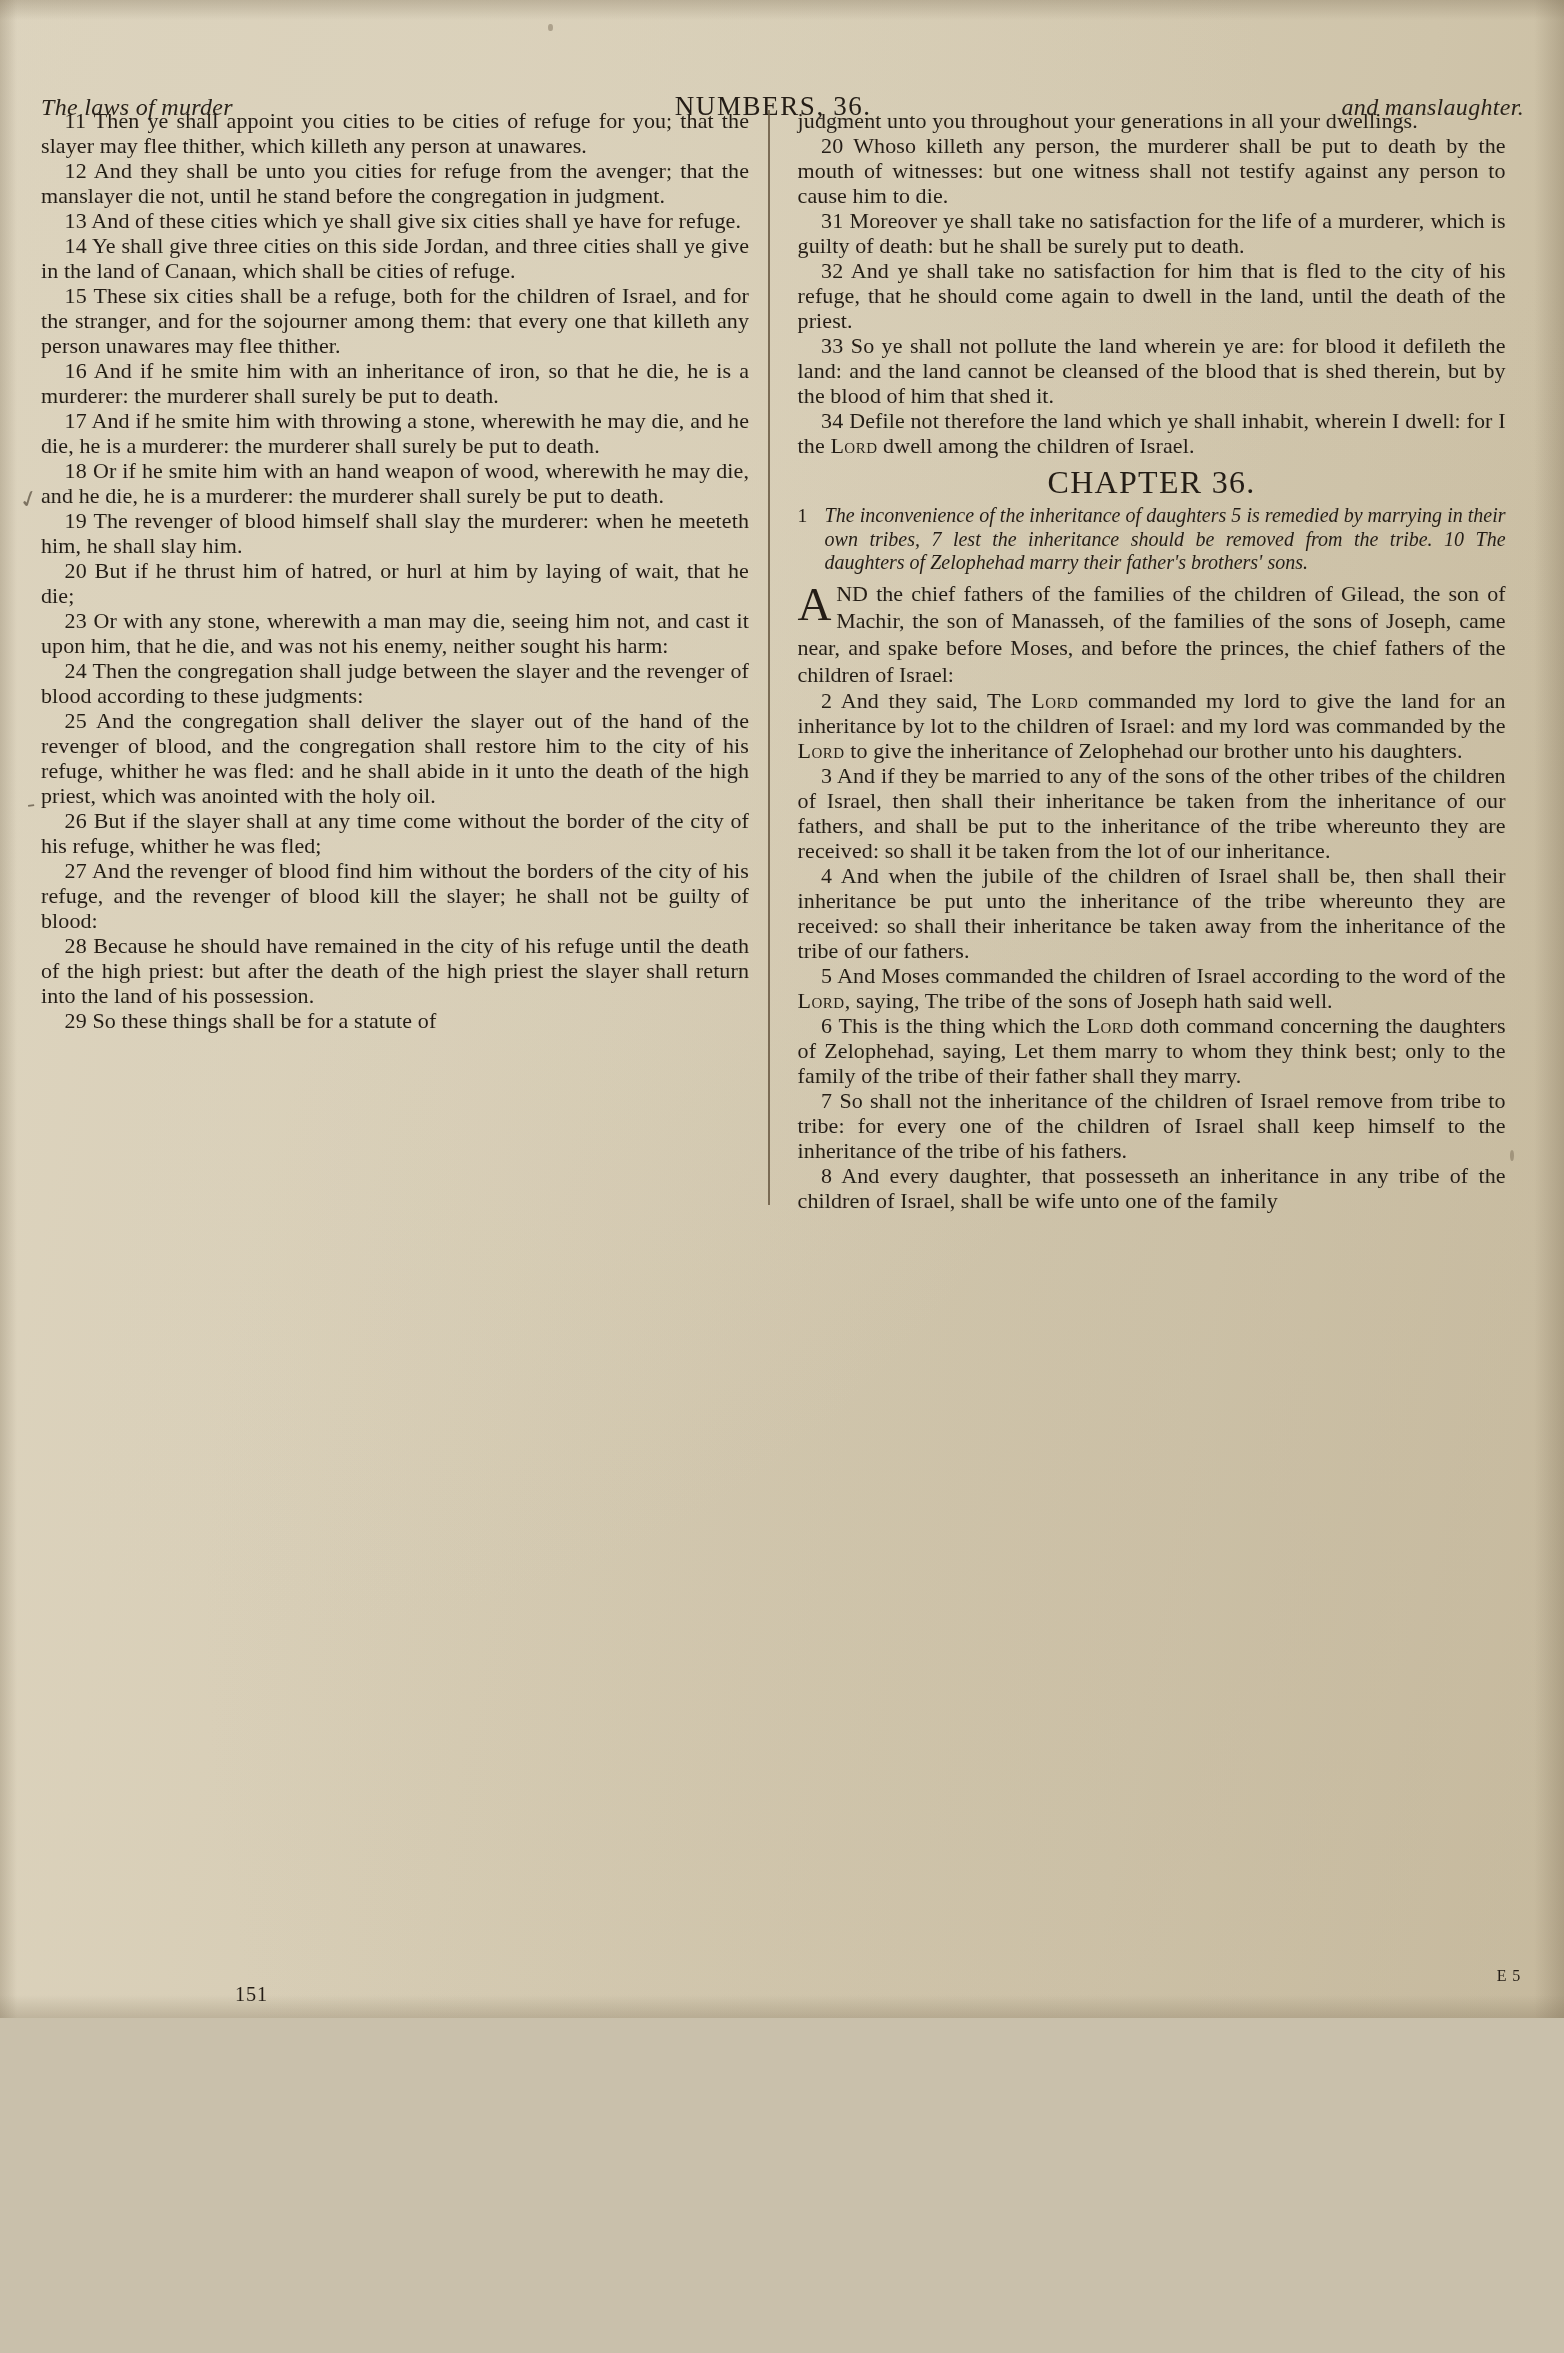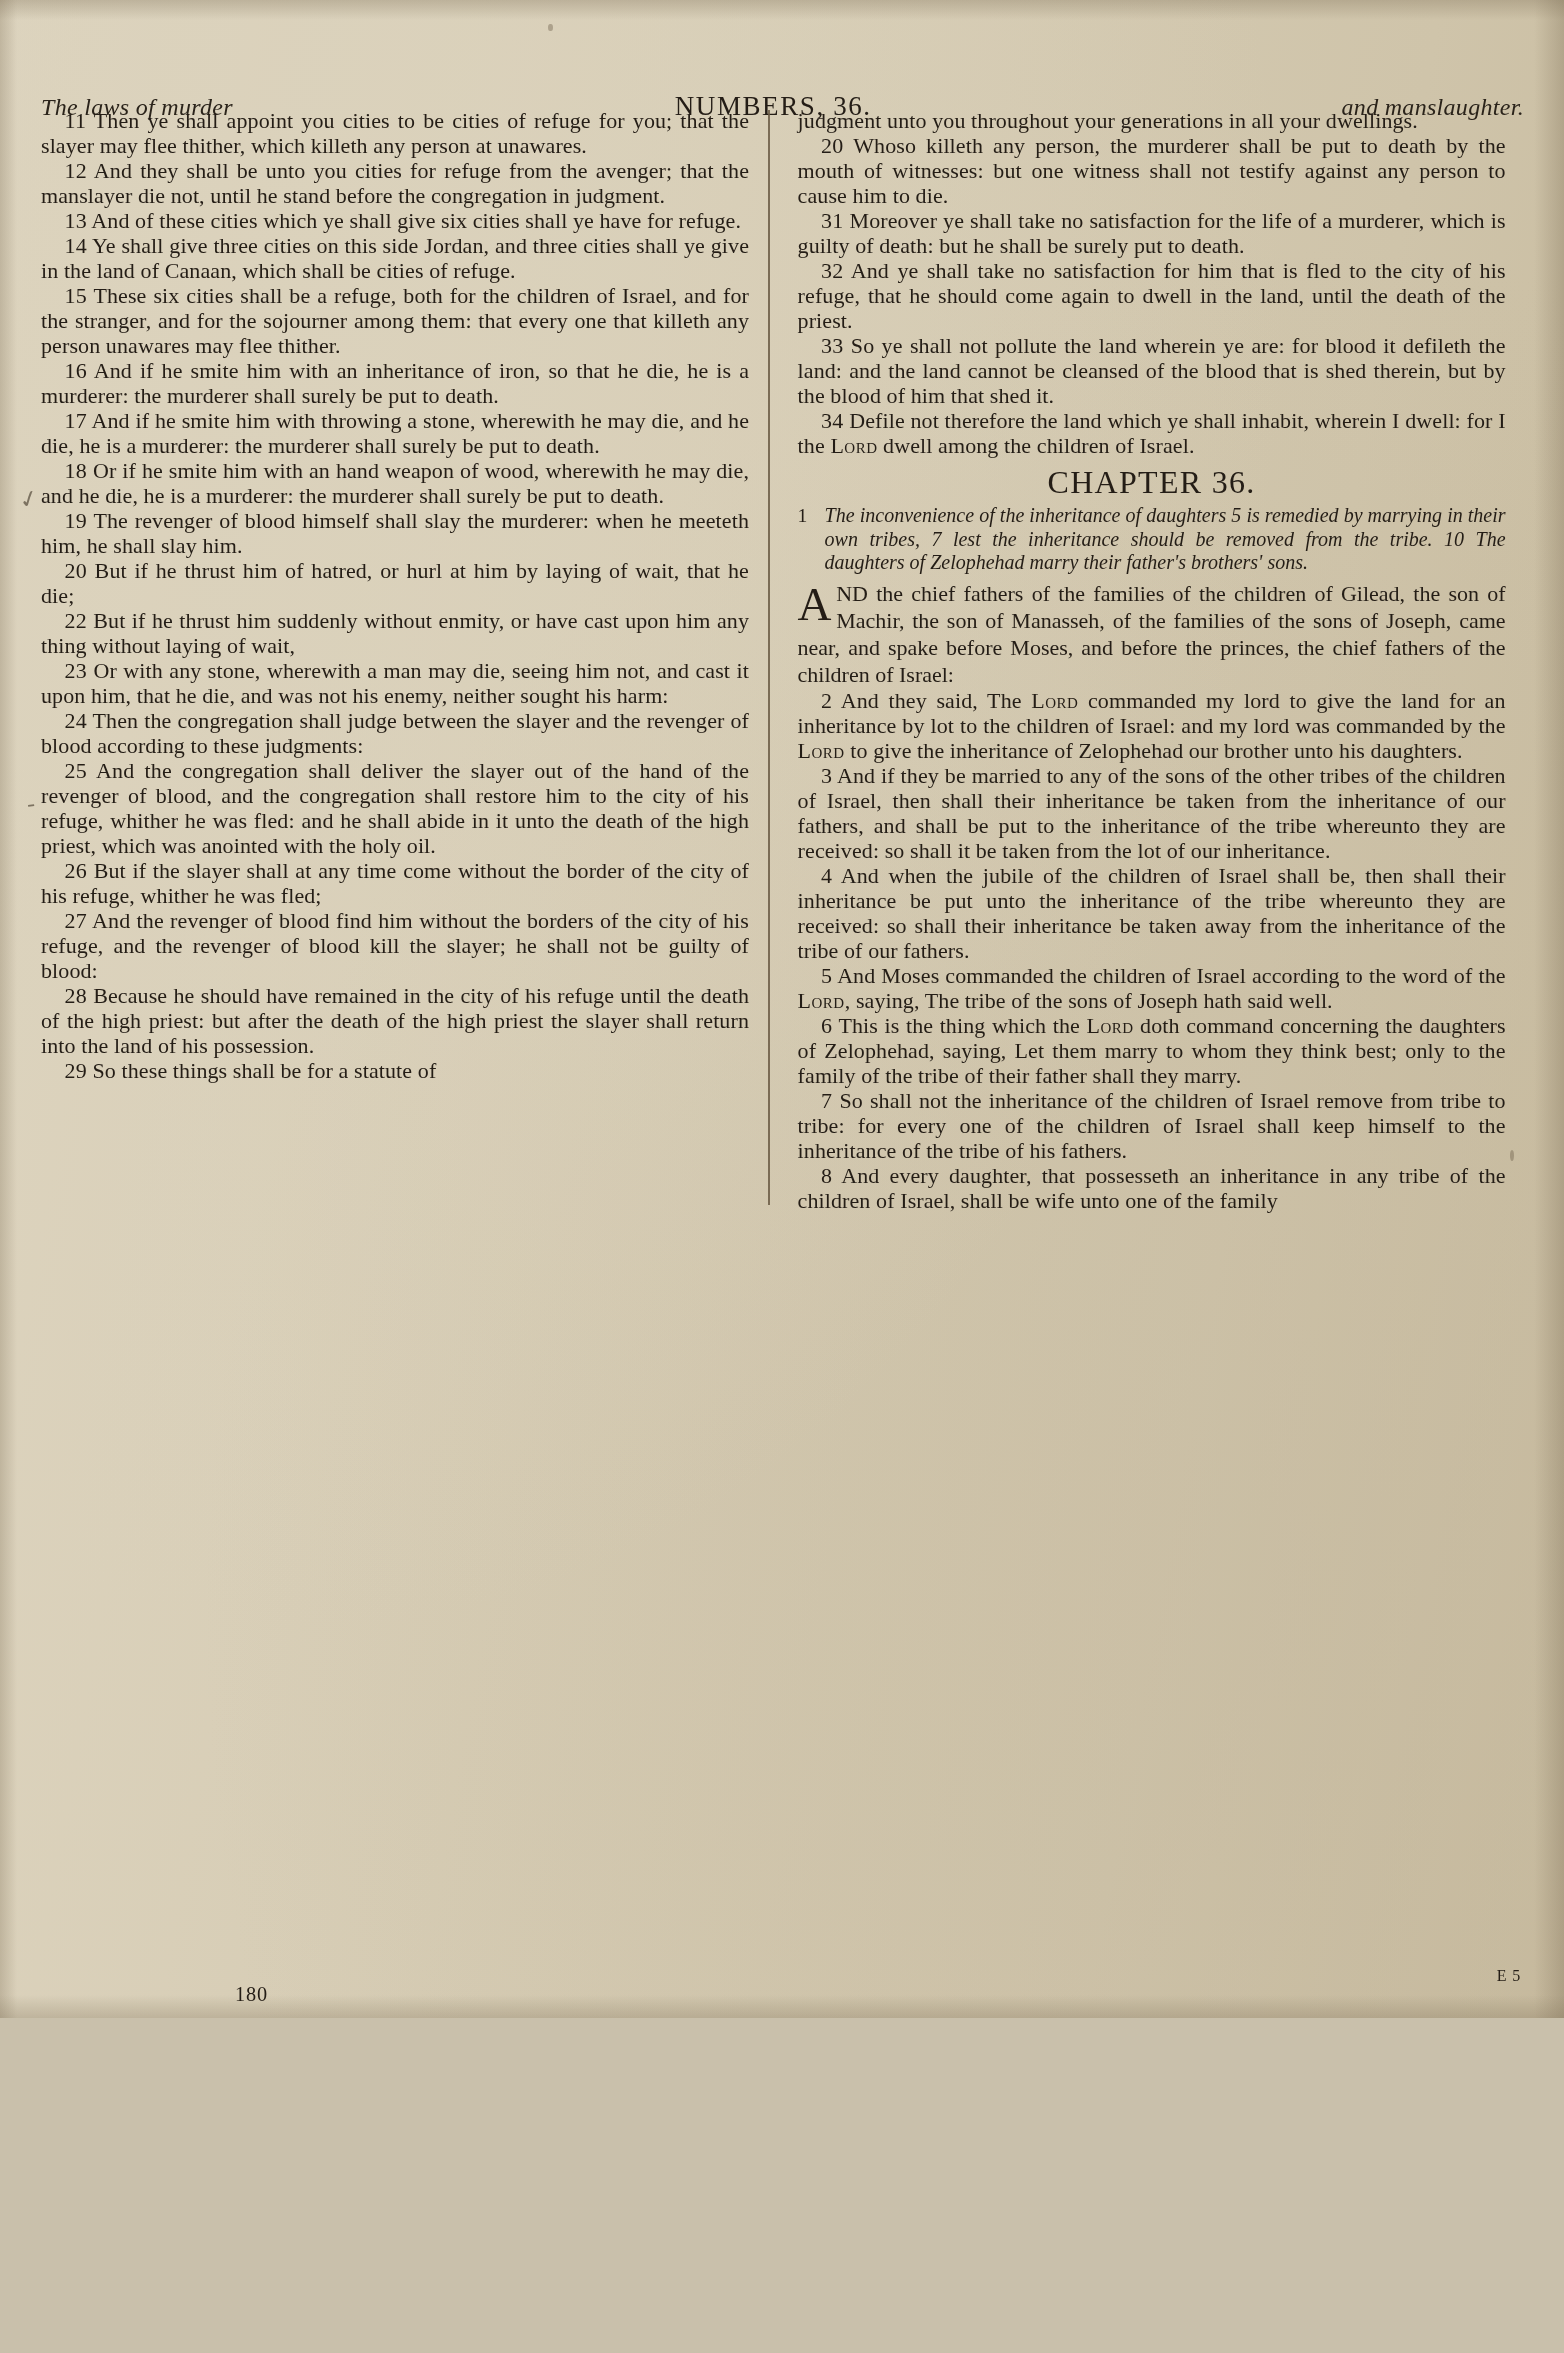--- a/index.html
+++ b/index.html
@@ -224,21 +224,20 @@
       <p class="verse"><span class="vn">11</span> <span>Then ye shall appoint you cities to be cities of refuge for you; that the slayer may flee thither, which killeth any person at unawares.</span></p>
       <p class="verse"><span class="vn">12</span> <span>And they shall be unto you cities for refuge from the avenger; that the manslayer die not, until he stand before the congregation in judgment.</span></p>
       <p class="verse"><span class="vn">13</span> <span>And of these cities which ye shall give six cities shall ye have for refuge.</span></p>
       <p class="verse"><span class="vn">14</span> <span>Ye shall give three cities on this side Jordan, and three cities shall ye give in the land of Canaan, which shall be cities of refuge.</span></p>
       <p class="verse"><span class="vn">15</span> <span>These six cities shall be a refuge, both for the children of Israel, and for the stranger, and for the sojourner among them: that every one that killeth any person unawares may flee thither.</span></p>
       <p class="verse"><span class="vn">16</span> <span>And if he smite him with an inheritance of iron, so that he die, he is a murderer: the murderer shall surely be put to death.</span></p>
       <p class="verse"><span class="vn">17</span> <span>And if he smite him with throwing a stone, wherewith he may die, and he die, he is a murderer: the murderer shall surely be put to death.</span></p>
       <p class="verse"><span class="vn">18</span> <span>Or if he smite him with an hand weapon of wood, wherewith he may die, and he die, he is a murderer: the murderer shall surely be put to death.</span></p>
       <p class="verse"><span class="vn">19</span> <span>The revenger of blood himself shall slay the murderer: when he meeteth him, he shall slay him.</span></p>
       <p class="verse"><span class="vn">20</span> <span>But if he thrust him of hatred, or hurl at him by laying of wait, that he die;</span></p>
-      <p class="verse"><span class="vn">22</span> <span>But if he thrust him suddenly without enmity, or have cast upon him any thing without laying of wait,</span></p>
       <p class="verse"><span class="vn">23</span> <span>Or with any stone, wherewith a man may die, seeing him not, and cast it upon him, that he die, and was not his enemy, neither sought his harm:</span></p>
       <p class="verse"><span class="vn">24</span> <span>Then the congregation shall judge between the slayer and the revenger of blood according to these judgments:</span></p>
       <p class="verse"><span class="vn">25</span> <span>And the congregation shall deliver the slayer out of the hand of the revenger of blood, and the congregation shall restore him to the city of his refuge, whither he was fled: and he shall abide in it unto the death of the high priest, which was anointed with the holy oil.</span></p>
       <p class="verse"><span class="vn">26</span> <span>But if the slayer shall at any time come without the border of the city of his refuge, whither he was fled;</span></p>
       <p class="verse"><span class="vn">27</span> <span>And the revenger of blood find him without the borders of the city of his refuge, and the revenger of blood kill the slayer; he shall not be guilty of blood:</span></p>
       <p class="verse"><span class="vn">28</span> <span>Because he should have remained in the city of his refuge until the death of the high priest: but after the death of the high priest the slayer shall return into the land of his possession.</span></p>
       <p class="verse"><span class="vn">29</span> <span>So these things shall be for a statute of</span></p>
     </div>
 
     <div class="rule"></div>
@@ -260,16 +259,16 @@
       <p class="verse"><span class="vn">2</span> <span>And they said, The <span class="sc">Lord</span> commanded my lord to give the land for an inheritance by lot to the children of Israel: and my lord was commanded by the <span class="sc">Lord</span> to give the inheritance of Zelophehad our brother unto his daughters.</span></p>
       <p class="verse"><span class="vn">3</span> <span>And if they be married to any of the sons of the other tribes of the children of Israel, then shall their inheritance be taken from the inheritance of our fathers, and shall be put to the inheritance of the tribe whereunto they are received: so shall it be taken from the lot of our inheritance.</span></p>
       <p class="verse"><span class="vn">4</span> <span>And when the jubile of the children of Israel shall be, then shall their inheritance be put unto the inheritance of the tribe whereunto they are received: so shall their inheritance be taken away from the inheritance of the tribe of our fathers.</span></p>
       <p class="verse"><span class="vn">5</span> <span>And Moses commanded the children of Israel according to the word of the <span class="sc">Lord</span>, saying, The tribe of the sons of Joseph hath said well.</span></p>
       <p class="verse"><span class="vn">6</span> <span>This is the thing which the <span class="sc">Lord</span> doth command concerning the daughters of Zelophehad, saying, Let them marry to whom they think best; only to the family of the tribe of their father shall they marry.</span></p>
       <p class="verse"><span class="vn">7</span> <span>So shall not the inheritance of the children of Israel remove from tribe to tribe: for every one of the children of Israel shall keep himself to the inheritance of the tribe of his fathers.</span></p>
       <p class="verse"><span class="vn">8</span> <span>And every daughter, that possesseth an inheritance in any tribe of the children of Israel, shall be wife unto one of the family</span></p>
     </div>
   </div>
 
-  <div class="folio">180</div>
+  <div class="folio">151</div>
   <div class="signature">E 5</div>
 </div>
 
 
 </body></html>

